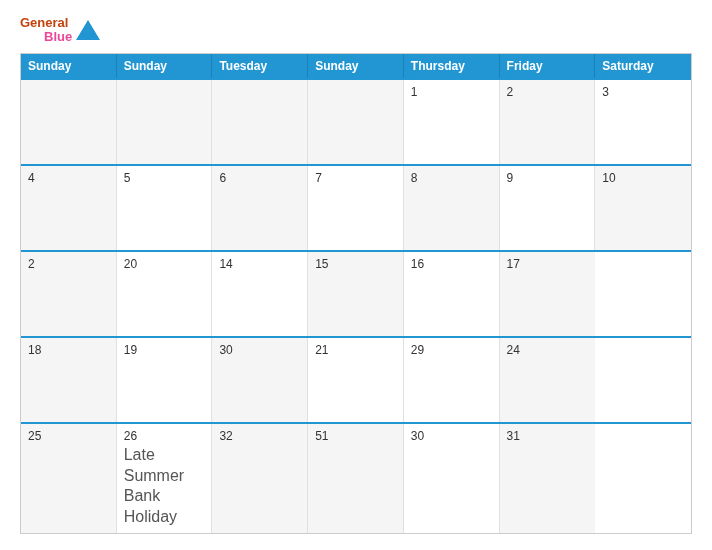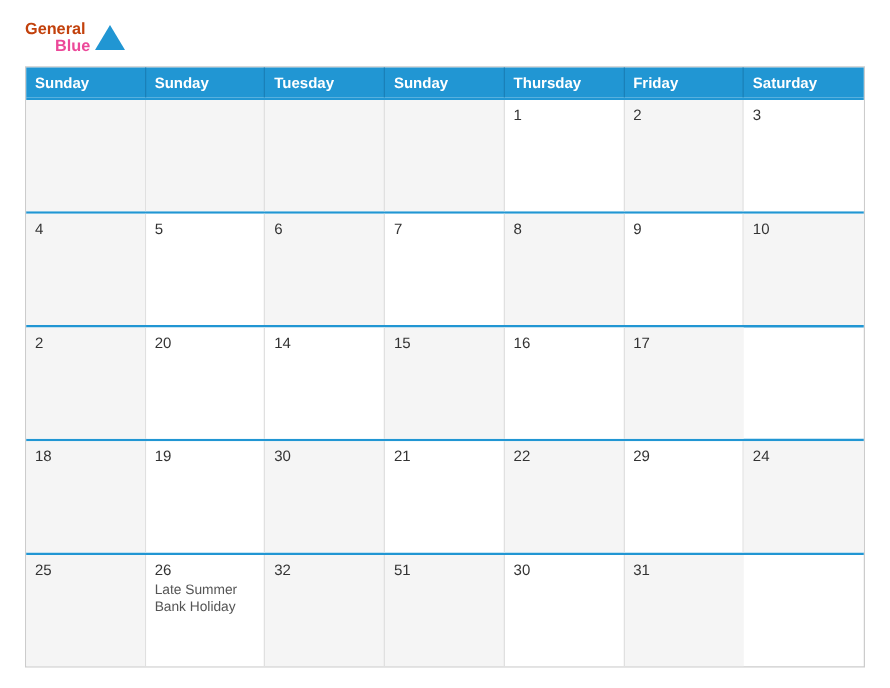--- a/index.html
+++ b/index.html
@@ -106,21 +106,21 @@
     }
     .cal-cell.shaded {
       background: #f5f5f5;
     }
     .day-num {
       font-size: 12px;
       color: #333;
       display: block;
     }
     .holiday-text {
-      font-size: 11px;
+      font-size: 16px;
       color: #555;
       display: block;
       margin-top: 2px;
       line-height: 1.3;
     }
   </style>
 </head>
 <body>
 
 <div class="page">
@@ -222,23 +222,20 @@
           </div>
           <div class="cal-cell">
             <span class="day-num">19</span>
           </div>
           <div class="cal-cell shaded">
             <span class="day-num">30</span>
           </div>
           <div class="cal-cell">
             <span class="day-num">21</span>
           </div>
-          <div class="cal-cell shaded">
-            <span class="day-num">22</span>
-          </div>
           <div class="cal-cell">
             <span class="day-num">29</span>
           </div>
           <div class="cal-cell shaded">
             <span class="day-num">24</span>
           </div>
         </div>
         <div class="cal-week">
           <div class="cal-cell shaded">
             <span class="day-num">25</span>

